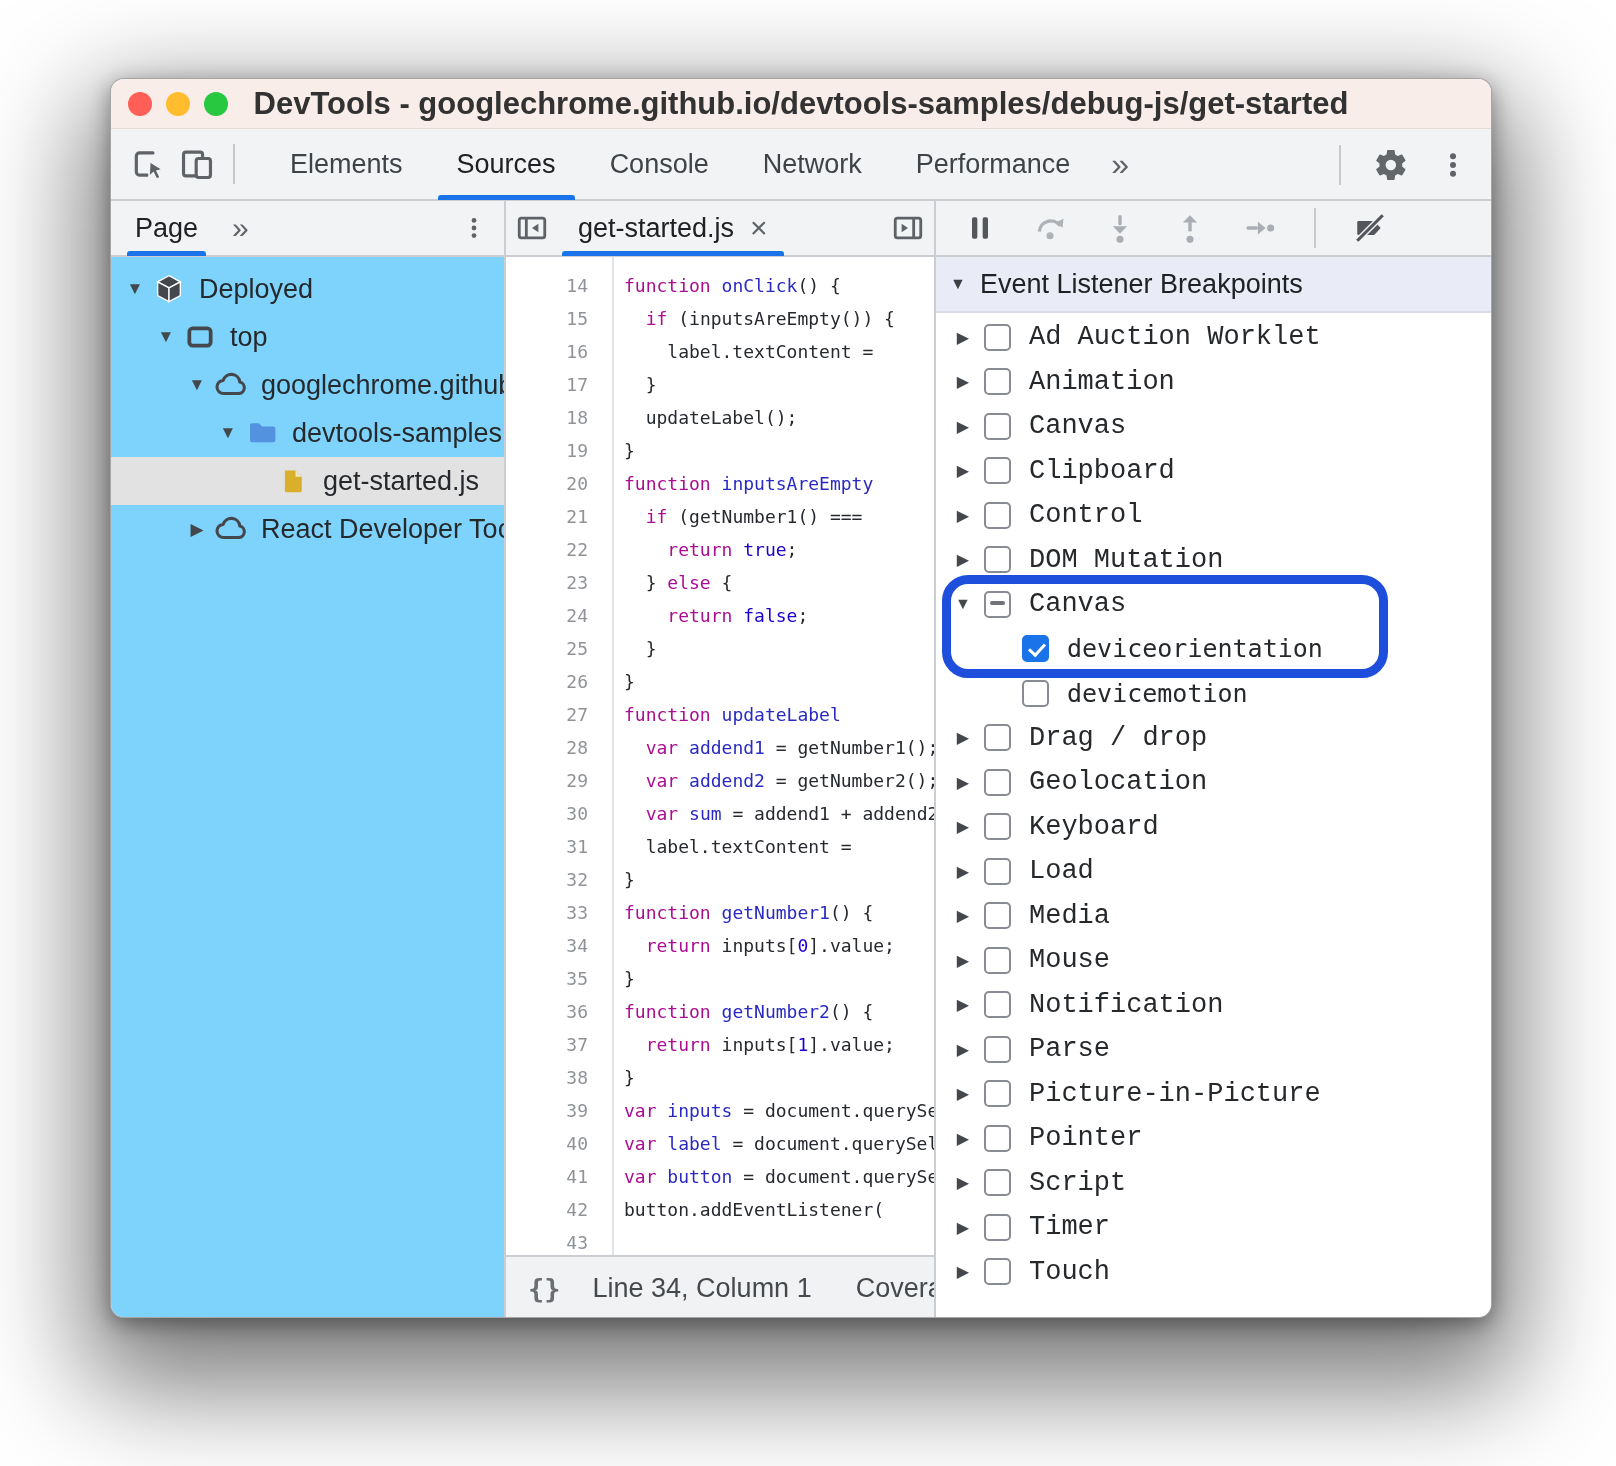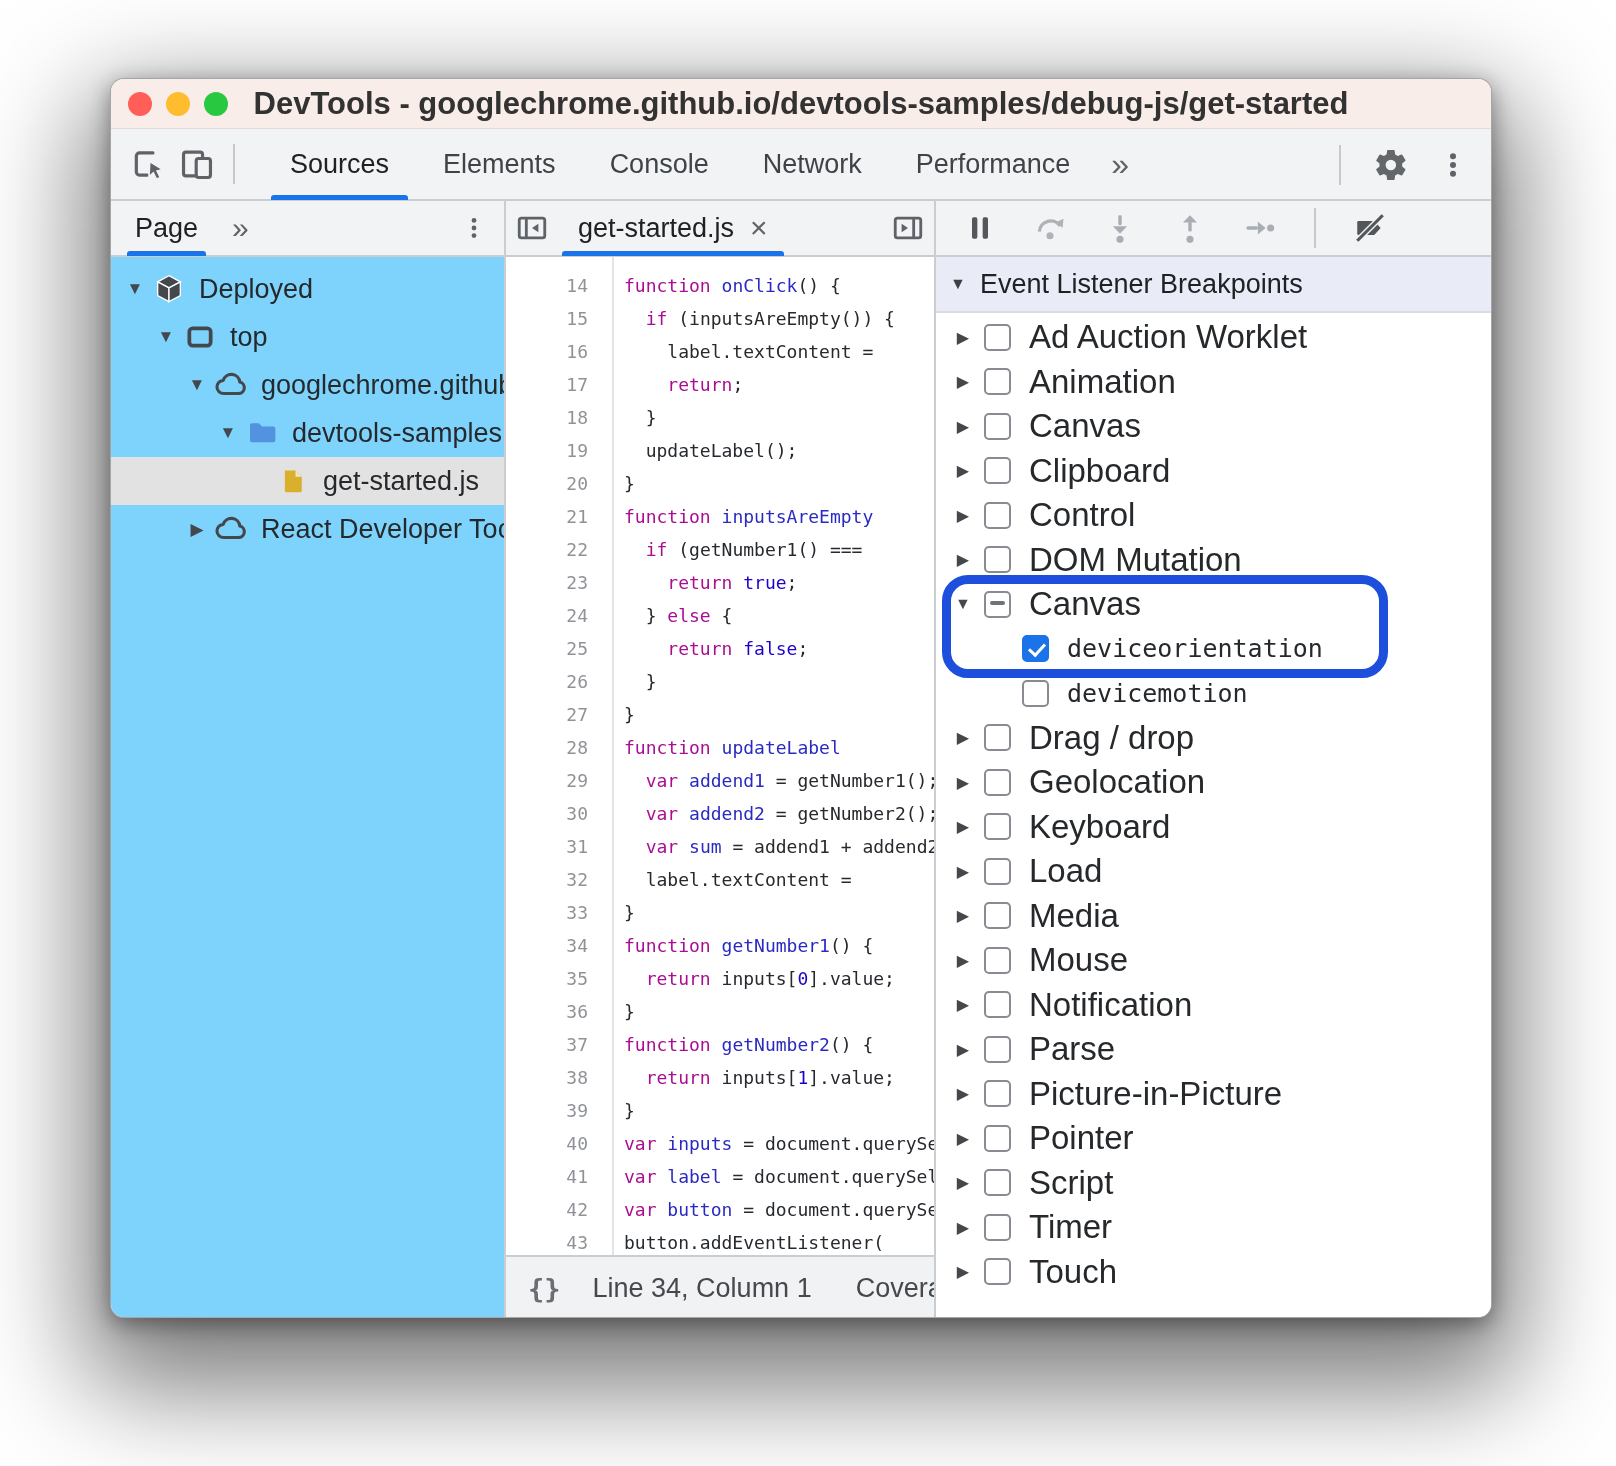--- a/index.html
+++ b/index.html
@@ -71,21 +71,21 @@
   .sh-arrow { width:44px; text-align:center; font-size:16px; color:#3C4043; }
   .bp-list { flex:1; overflow:hidden; padding-top:2px; position:relative; }
   .bp-row { height:44.5px; display:flex; align-items:center; }
   .bp-arrow { width:26px; margin-left:14px; text-align:center; font-size:16px; color:#44484D; flex:none; }
   .cb { width:27px; height:27px; border:2.5px solid #888C92; border-radius:5px; margin-left:8px;
         flex:none; background:#fff; position:relative; }
   .cb.ind::after { content:""; position:absolute; left:4px; right:4px; top:8.5px; height:4px; background:#6F7378; border-radius:2px; }
   .cb.chk { background:#1A73E8; border-color:#1A73E8; }
   .cb.chk::after { content:""; position:absolute; left:7.5px; top:2.5px; width:7px; height:13px;
                    border:solid #fff; border-width:0 3.5px 3.5px 0; transform:rotate(42deg); }
-  .bp-label { margin-left:18px; font-size:33px; color:#26292C; }
+  .bp-label { margin-left:18px; font-size:27px; color:#26292C;font-family:Liberation Mono, monospace; }
   .bp-row.child { padding-left:78px; }
   .bp-row.child .bp-label { font-family:"DejaVu Sans Mono", monospace; font-size:25px;text-align:center; }
   .bp-highlight { position:absolute; pointer-events:none; border:9px solid #1D4FDC; border-radius:26px;
                   left:6px; width:446px; }
 </style>
 </head>
 <body>
 
 <div class="window">
 
@@ -106,22 +106,22 @@
       </svg>
     </span>
     <span class="tb-icon">
       <svg width="38" height="38" viewBox="0 0 24 24">
         <rect x="3.5" y="4.5" width="12" height="15" rx="1.5" fill="none" stroke="#5F6368" stroke-width="2"></rect>
         <rect x="11.5" y="8.5" width="9" height="12" rx="1.5" fill="#F1F3F4" stroke="#5F6368" stroke-width="2"></rect>
       </svg>
     </span>
     <span class="vsep"></span>
     <div class="tabs">
+        <div class="tab">Elements</div>
         <div class="tab active">Sources</div>
-        <div class="tab">Elements</div>
         <div class="tab">Console</div>
         <div class="tab">Network</div>
         <div class="tab">Performance</div>
       </div>
     <span class="more-tabs">»</span>
     <div class="tb-right">
       <span class="vsep"></span>
       <span class="tb-icon">
         <svg width="36" height="36" viewBox="0 0 24 24" fill="#636769">
           <path d="M19.4 13c.05-.33.1-.66.1-1s-.05-.67-.1-1l2.1-1.65c.2-.15.25-.42.1-.63l-2-3.46a.5.5 0 0 0-.6-.22l-2.49 1a7.3 7.3 0 0 0-1.73-1l-.38-2.65A.49.49 0 0 0 13.9 2h-4a.49.49 0 0 0-.49.42L9.03 5.07c-.63.26-1.2.6-1.73 1l-2.49-1a.5.5 0 0 0-.6.22l-2 3.46c-.15.21-.1.48.1.63L4.4 11c-.05.33-.1.66-.1 1s.05.67.1 1l-2.1 1.65c-.2.15-.25.42-.1.63l2 3.46c.12.21.38.3.6.22l2.49-1c.53.4 1.1.74 1.73 1l.38 2.65c.04.24.24.42.49.42h4c.25 0 .45-.18.49-.42l.38-2.65c.63-.26 1.2-.6 1.73-1l2.49 1c.22.08.48-.01.6-.22l2-3.46a.5.5 0 0 0-.1-.63L19.4 13zM11.9 15.5a3.5 3.5 0 1 1 0-7 3.5 3.5 0 0 1 0 7z"></path>
@@ -266,21 +266,20 @@
             <div>40</div>
             <div>41</div>
             <div>42</div>
             <div>43</div>
           </div>
         <div class="gutter-border"></div>
         <div class="code-lines" id="code-lines">
             <div><span class="k">function</span><span class="p"> </span><span class="d">onClick</span><span class="p">() {</span></div>
             <div><span class="p">  </span><span class="k">if</span><span class="p"> (inputsAreEmpty()) {</span></div>
             <div><span class="p">    label.textContent = </span></div>
-            <div><span class="p">    </span><span class="k">return</span><span class="p">;</span></div>
             <div><span class="p">  }</span></div>
             <div><span class="p">  updateLabel();</span></div>
             <div><span class="p">}</span></div>
             <div><span class="k">function</span><span class="p"> </span><span class="d">inputsAreEmpty</span></div>
             <div><span class="p">  </span><span class="k">if</span><span class="p"> (getNumber1() === </span></div>
             <div><span class="p">    </span><span class="k">return</span><span class="p"> </span><span class="n">true</span><span class="p">;</span></div>
             <div><span class="p">  } </span><span class="k">else</span><span class="p"> {</span></div>
             <div><span class="p">    </span><span class="k">return</span><span class="p"> </span><span class="n">false</span><span class="p">;</span></div>
             <div><span class="p">  }</span></div>
             <div><span class="p">}</span></div>

